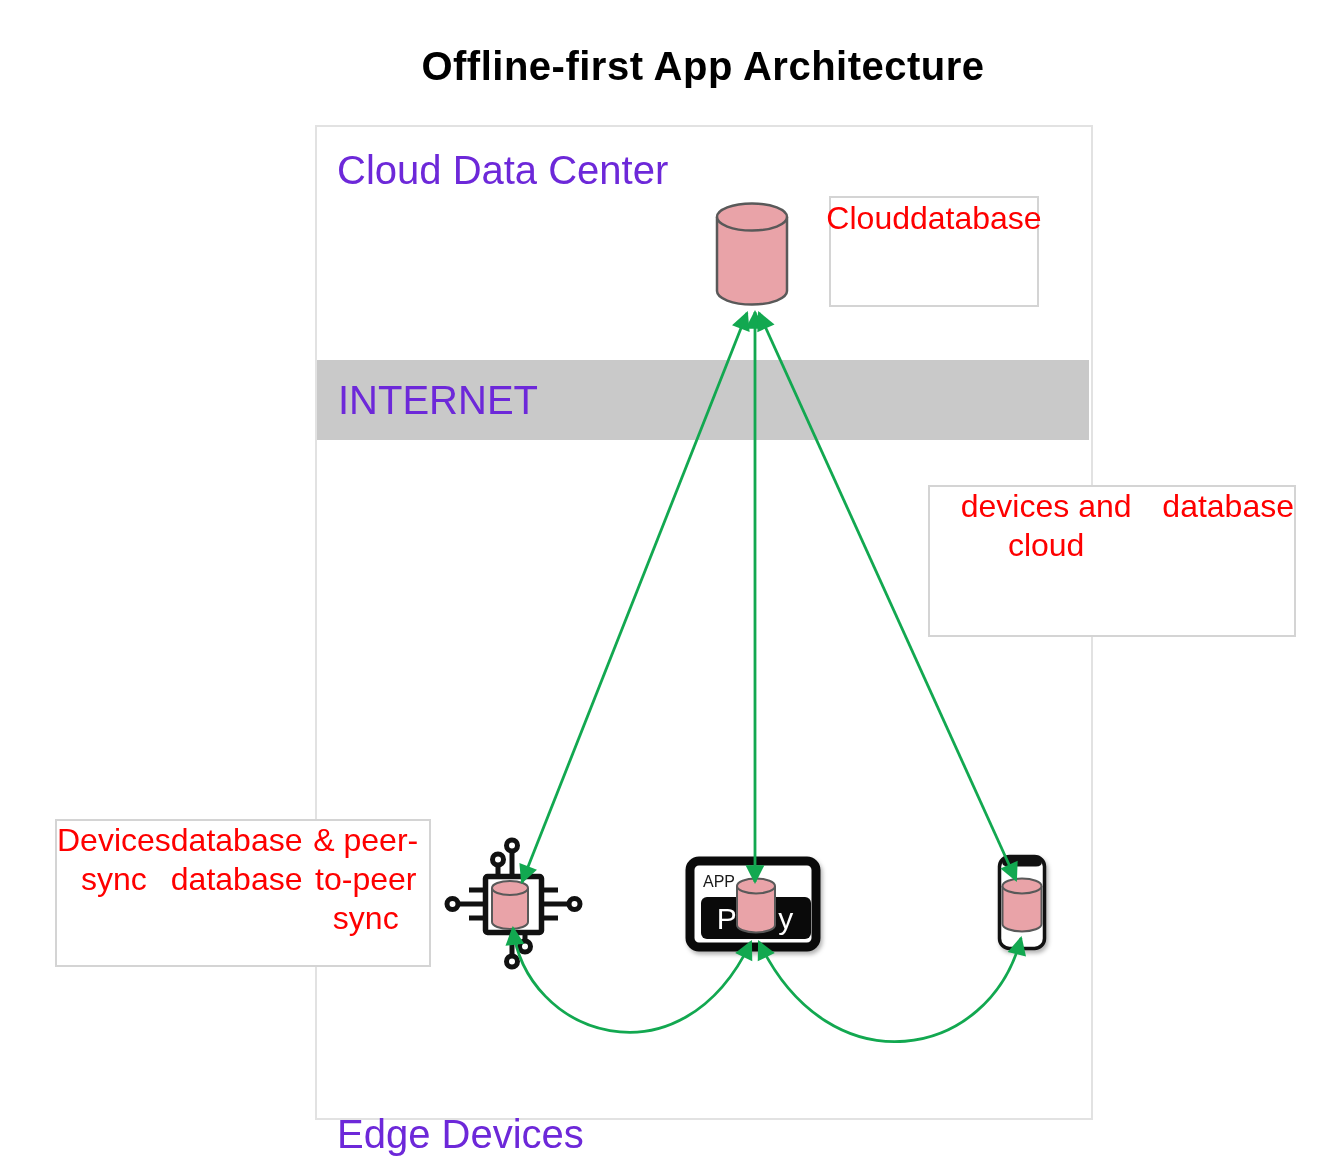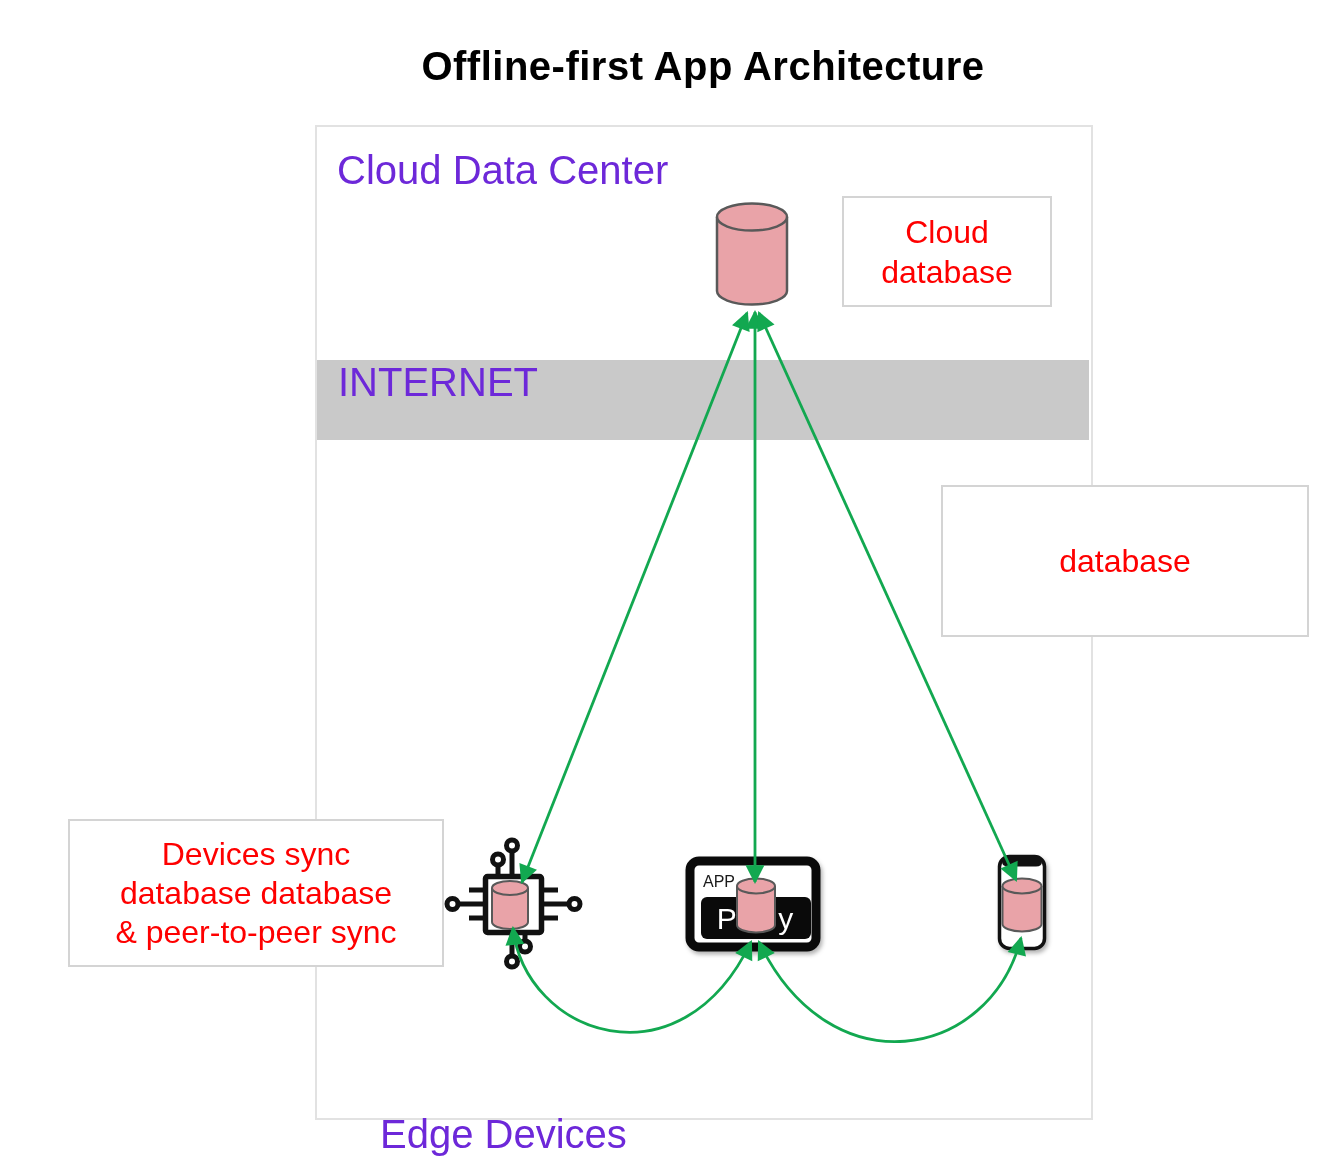--- a/index.html
+++ b/index.html
@@ -21,32 +21,32 @@
   .page-title{
     left:315px;top:44px;width:776px;text-align:center;
     font-size:40px;font-weight:700;letter-spacing:0.5px;
   }
   .frame{
     left:315px;top:125px;width:774px;height:991px;
     border:2px solid var(--frame-border-gray);background:#fff;
   }
   .zone-label{font-size:40px;color:#6d28d9;white-space:nowrap;}
   .cloud-label{left:337px;top:148px;}
-  .edge-label{left:337px;top:1112px;margin-left:43px;}
+  .edge-label{left:337px;top:1112px;}
   .internet-band{
     left:317px;top:360px;width:772px;height:80px;
     background:var(--internet-band-gray);
-    display:flex;
+    display:flex;align-items:center;
   }
   .internet-band .zone-label{padding-left:21px;}
   .callout{
     background:#fff;border:2px solid var(--callout-border-gray);
     color:var(--callout-red);font-size:32px;line-height:39px;
-    display:flex;flex-direction:column;justify-content:center;
-    text-align:center;z-index:3;margin-left:13px;
+    display:flex;flex-direction:row;justify-content:center;
+    text-align:center;z-index:3;
   }
   .callout-cloud-db{left:829px;top:196px;width:206px;height:107px;line-height:40px;}
   .callout-data-sync{left:928px;top:485px;width:364px;height:148px;}
   .callout-devices{left:55px;top:819px;width:372px;height:144px;}
   svg.diagram{left:0;top:0;z-index:2;pointer-events:none;}
   .connector{stroke:var(--sync-arrow-green);stroke-width:2.8;fill:none;}
   .arrowhead{fill:var(--sync-arrow-green);stroke:none;}
   .cyl{fill:var(--database-pink);stroke:var(--database-stroke-gray);stroke-width:2.5;}
   .cyl-sm{stroke-width:2;}
   .chip-line{stroke:#111;stroke-width:5;fill:none;}
@@ -130,20 +130,21 @@
     <path class="connector" d="M759,942 C830,1090 990,1060 1021,938" marker-start="url(#arrow)" marker-end="url(#arrow)"></path>
   </g>
 </svg>
 
 <div class="abs callout callout-cloud-db">
   <div>Cloud</div>
   <div>database</div>
 </div>
 
 <div class="abs callout callout-data-sync">
+  <div>devices and cloud</div>
   <div>database</div>
 </div>
 
 <div class="abs callout callout-devices">
   <div>Devices sync</div>
   <div>database database</div>
   <div>&amp; peer-to-peer sync</div>
 </div>
 
 </body></html>

